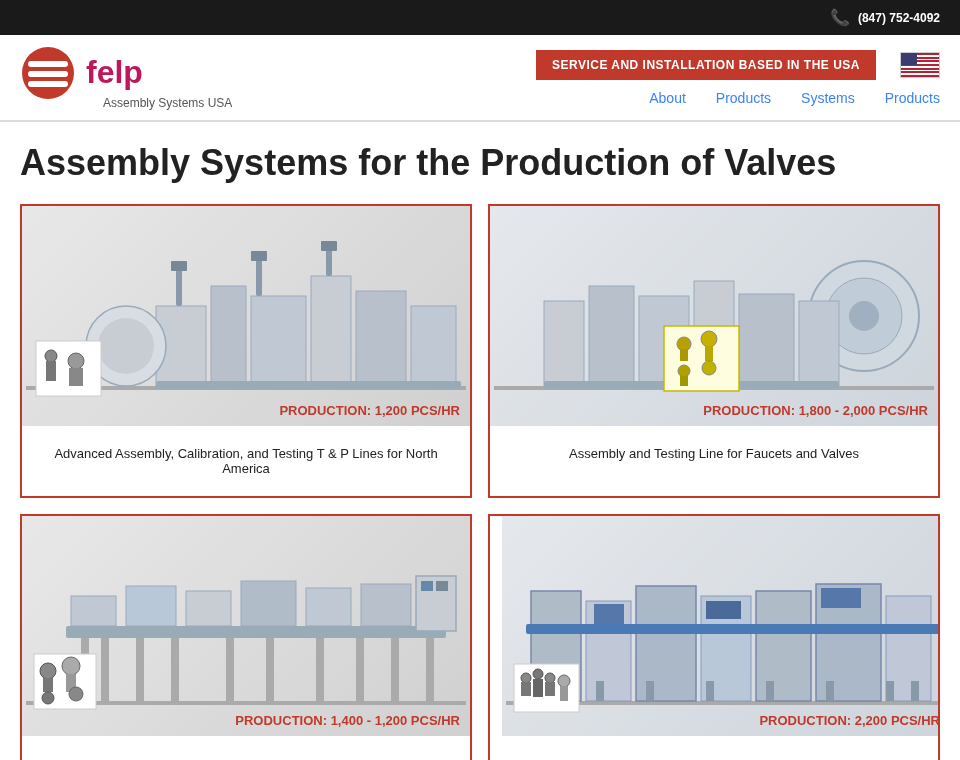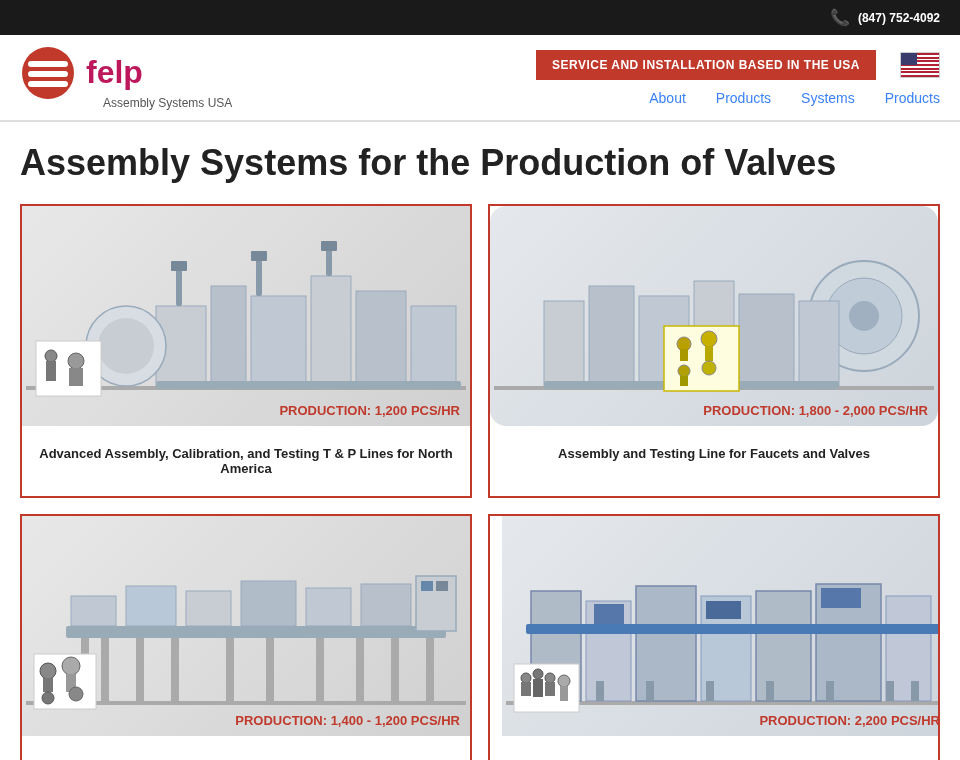--- a/index.html
+++ b/index.html
@@ -150,39 +150,39 @@
       background: #f5f5f5;
       display: flex;
       align-items: flex-end;
       justify-content: center;
       position: relative;
       overflow: hidden;
     }
 
     
     .machine-1 { background: linear-gradient(135deg, #e8e8e8 0%, #d0d0d0 100%); }
-    .machine-2 { background: linear-gradient(135deg, #e5e8ec 0%, #cdd4db 100%); border-radius: 16px; }
+    .machine-2 { background: linear-gradient(135deg, #e5e8ec 0%, #cdd4db 100%); }
     .machine-3 { background: linear-gradient(135deg, #e8e8e8 0%, #d0d0d0 100%); }
     .machine-4 { background: linear-gradient(135deg, #e5e8ec 0%, #cdd4db 100%); margin-left: 12px; }
 
     .production-label {
       position: absolute;
       bottom: 8px;
       right: 10px;
       color: #c0392b;
       font-size: 13px;
       font-weight: bold;
     }
 
     .card-caption {
       padding: 20px 10px;
       font-size: 13px;
       color: #222;
       text-align: center;
-      font-weight: bold;
+      font-weight: normal;
       min-height: 44px;
       display: flex;
       align-items: center;
       justify-content: center;
     }
 
     
     .machine-svg {
       width: 100%;
       height: 100%;

